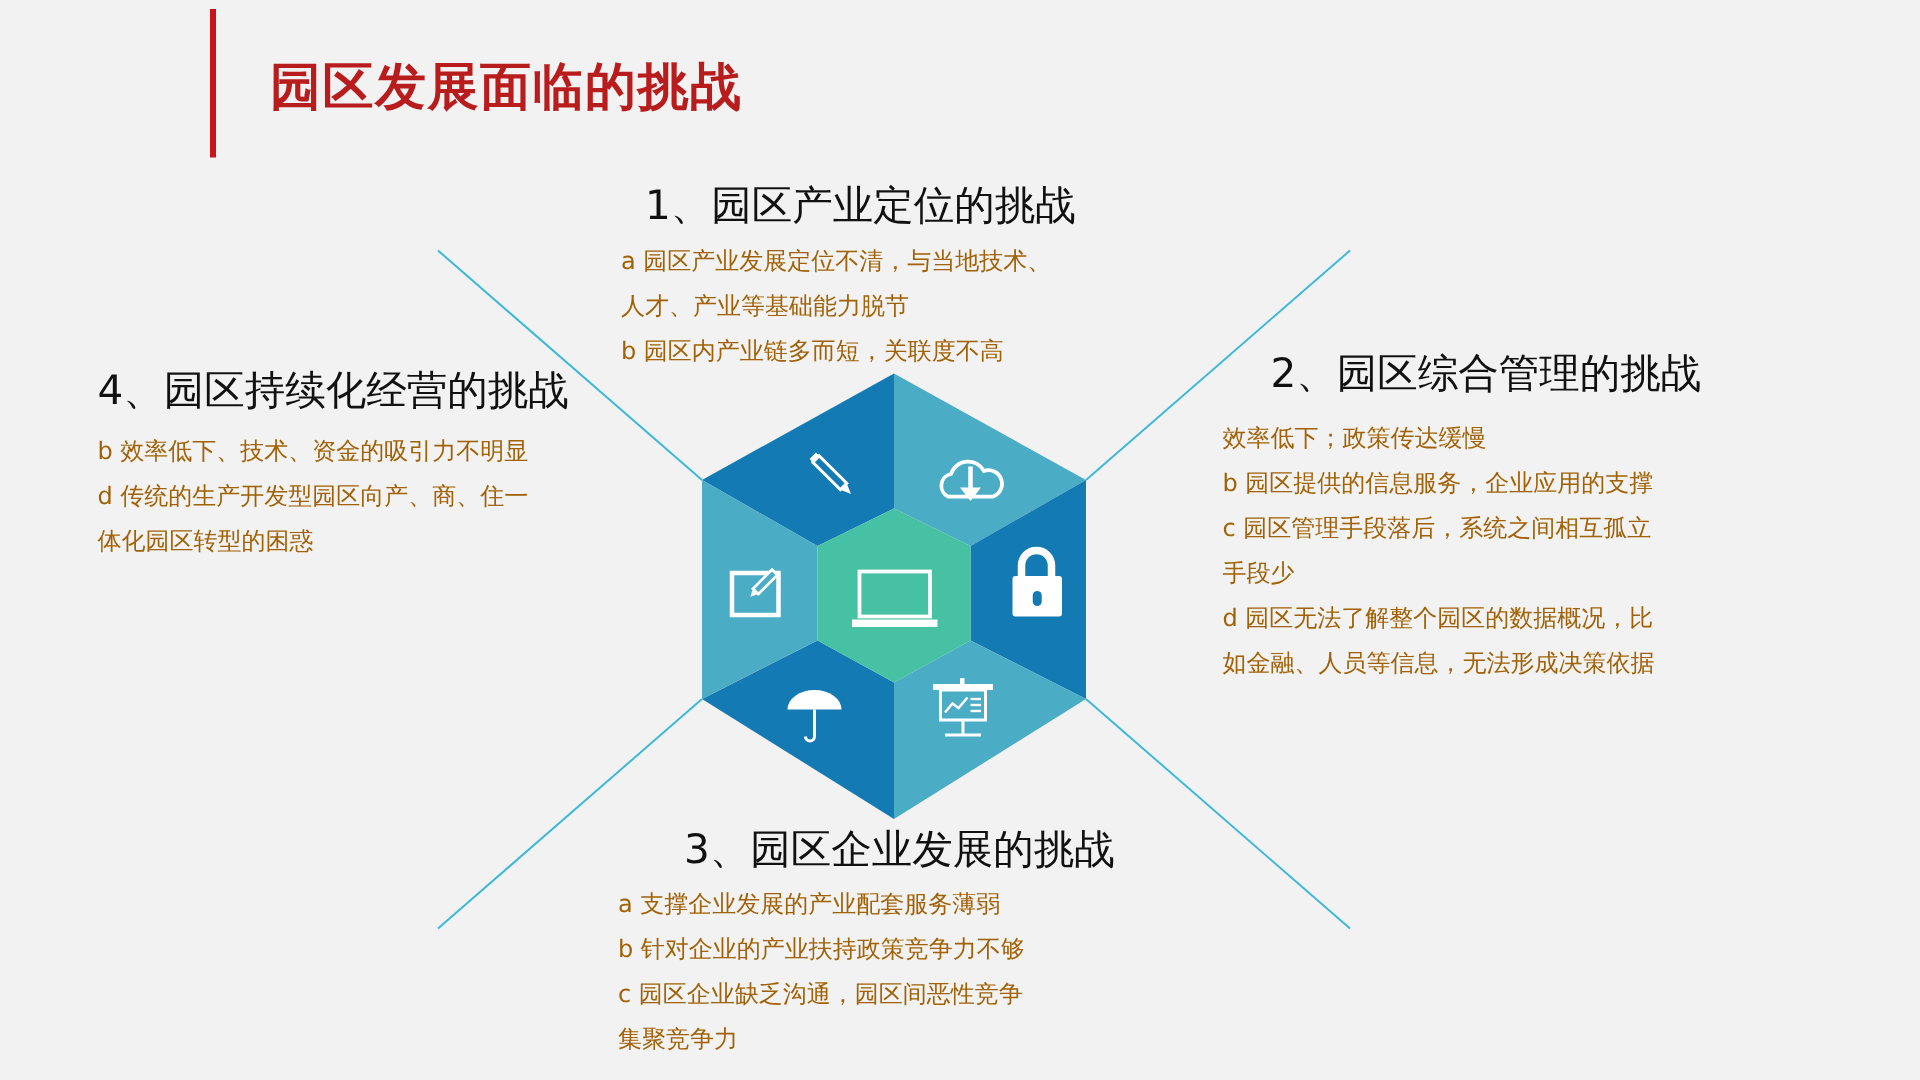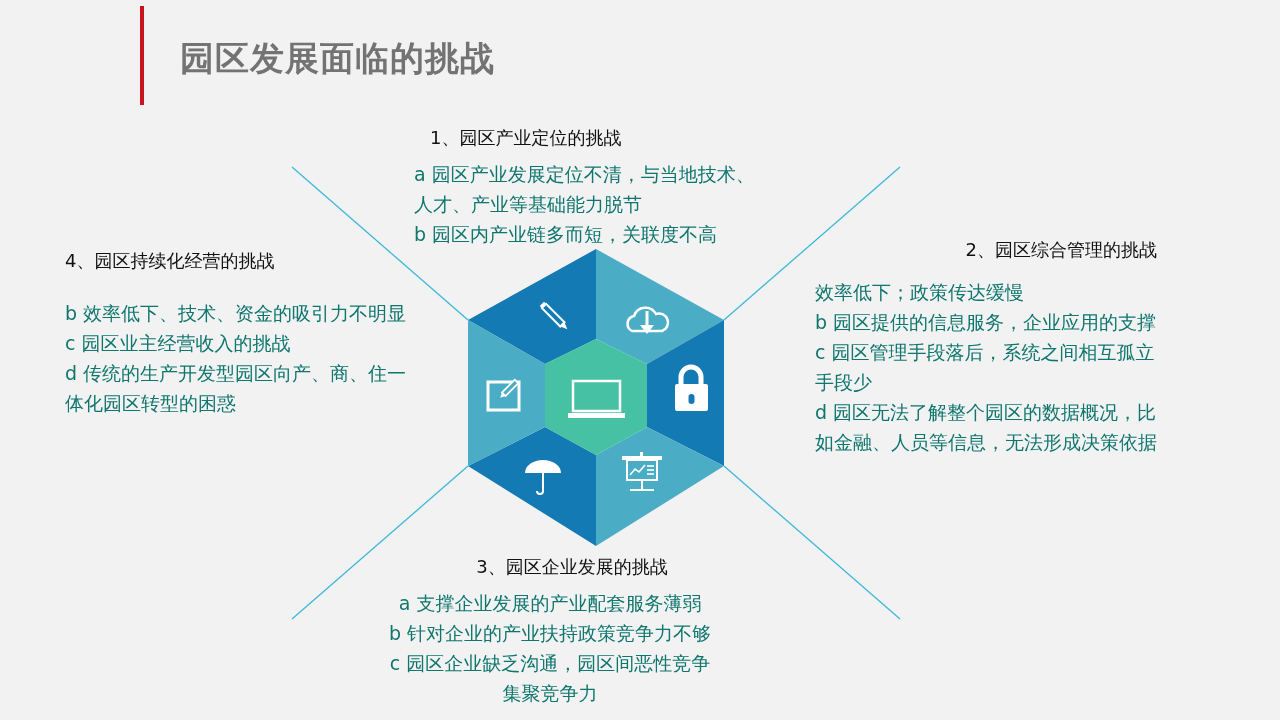--- a/index.html
+++ b/index.html
@@ -5,33 +5,33 @@
     html, body { margin: 0; padding: 0; }
     body {
       width: 1280px; height: 720px; overflow: hidden;
       background: #f2f2f2; position: relative;
       font-family: "DejaVu Sans", "Liberation Sans", sans-serif;
       color: #1a1a1a;
     }
     .accent-bar { position: absolute; left: 140px; top: 6px; width: 4px; height: 99px; background: #c8141c; }
     .page-title {
       position: absolute; left: 180px; top: 34px; font-size: 34px; font-weight: bold;
-      letter-spacing: 1px; color: #737373; line-height: 48px; white-space: nowrap;
+      letter-spacing: 1px; color: #b91c1c; line-height: 48px; white-space: nowrap;
     }
     .block { position: absolute; }
-    .block .heading { font-size: 18px; line-height: 34px; white-space: nowrap; color: #111; }
-    .block .item { font-size: 19px; line-height: 30px; color: #0f766e; white-space: nowrap; }
+    .block .heading { font-size: 27px; line-height: 34px; white-space: nowrap; color: #111; }
+    .block .item { font-size: 16px; line-height: 30px; color: #a16207; white-space: nowrap; }
     #b1 { left: 414px; top: 121px; }
     #b1 .heading { margin-left: 16px; margin-bottom: 4px; }
     #b2 { left: 815px; top: 233px; }
     #b2 .heading { margin-left: 32px; margin-bottom: 10px; text-align: right; }
-    #b3 { left: 389px; top: 550px; text-align: center; }
+    #b3 { left: 412px; top: 550px; }
     #b3 .heading { margin-left: 44px; margin-bottom: 4px; }
     #b4 { left: 65px; top: 244px; }
-    #b4 .heading { margin-bottom: 20px; }
+    #b4 .heading { margin-bottom: 8px; }
     svg.diagram { position: absolute; left: 0; top: 0; }
   </style>
 </head>
 <body>
 
 <div class="accent-bar"></div>
 <div class="page-title">园区发展面临的挑战</div>
 
 <svg class="diagram" width="1280" height="720" viewBox="0 0 1280 720">
 
@@ -120,16 +120,15 @@
   <div class="heading">3、园区企业发展的挑战</div>
   <div class="item">a  支撑企业发展的产业配套服务薄弱</div>
   <div class="item">b  针对企业的产业扶持政策竞争力不够</div>
   <div class="item">c  园区企业缺乏沟通，园区间恶性竞争</div>
   <div class="item">集聚竞争力</div>
 </div>
 
 <div class="block" id="b4">
   <div class="heading">4、园区持续化经营的挑战</div>
   <div class="item">b  效率低下、技术、资金的吸引力不明显</div>
-  <div class="item">c  园区业主经营收入的挑战</div>
   <div class="item">d  传统的生产开发型园区向产、商、住一</div>
   <div class="item">体化园区转型的困惑</div>
 </div>
 
 </body></html>

